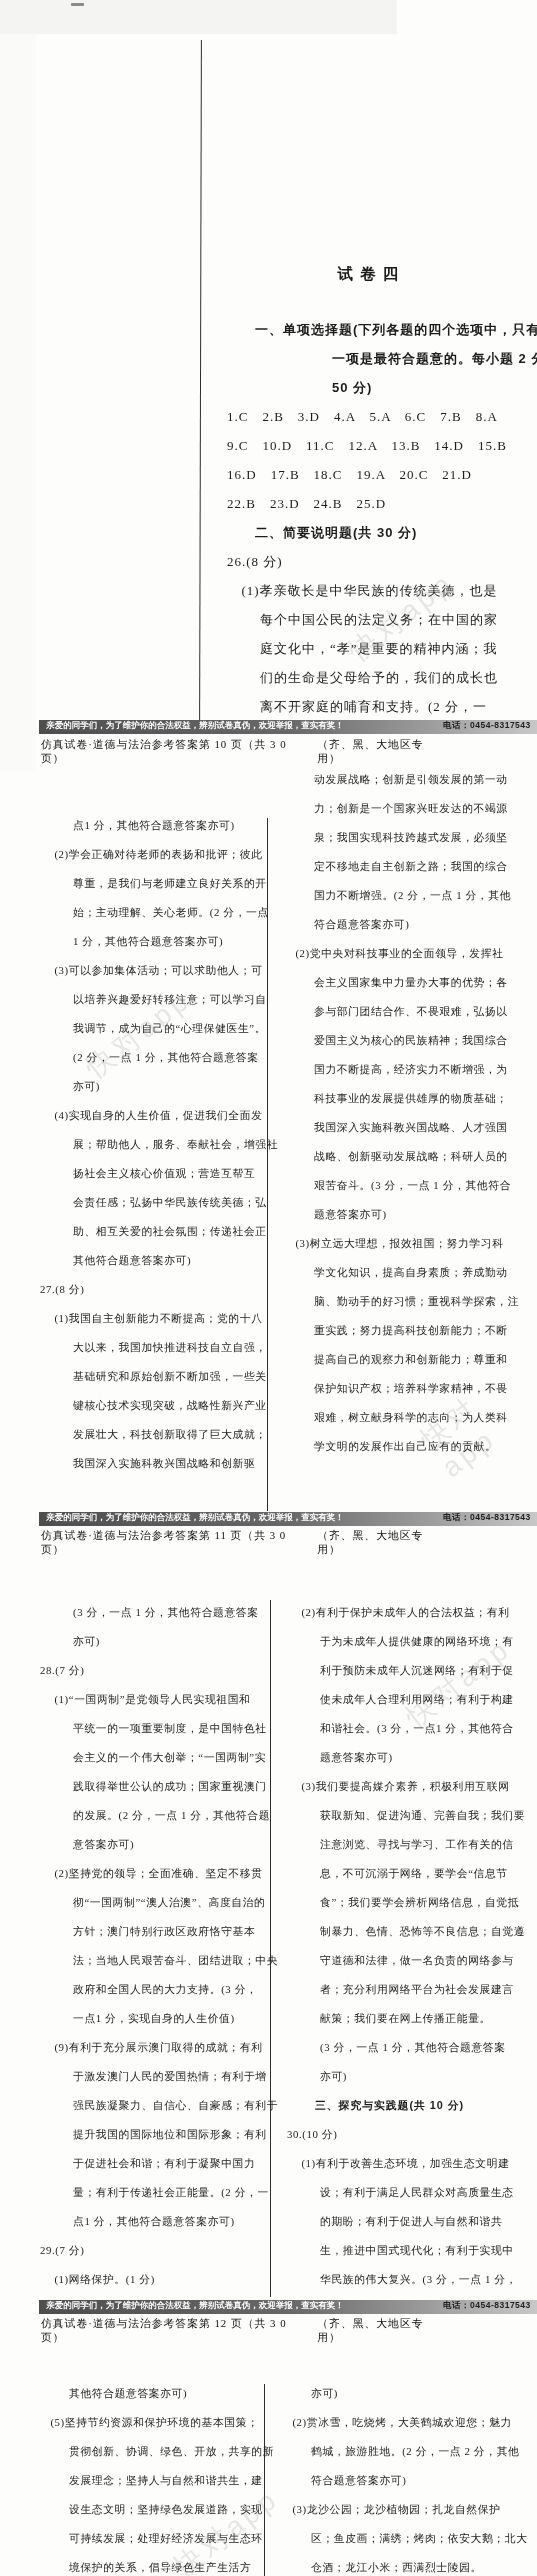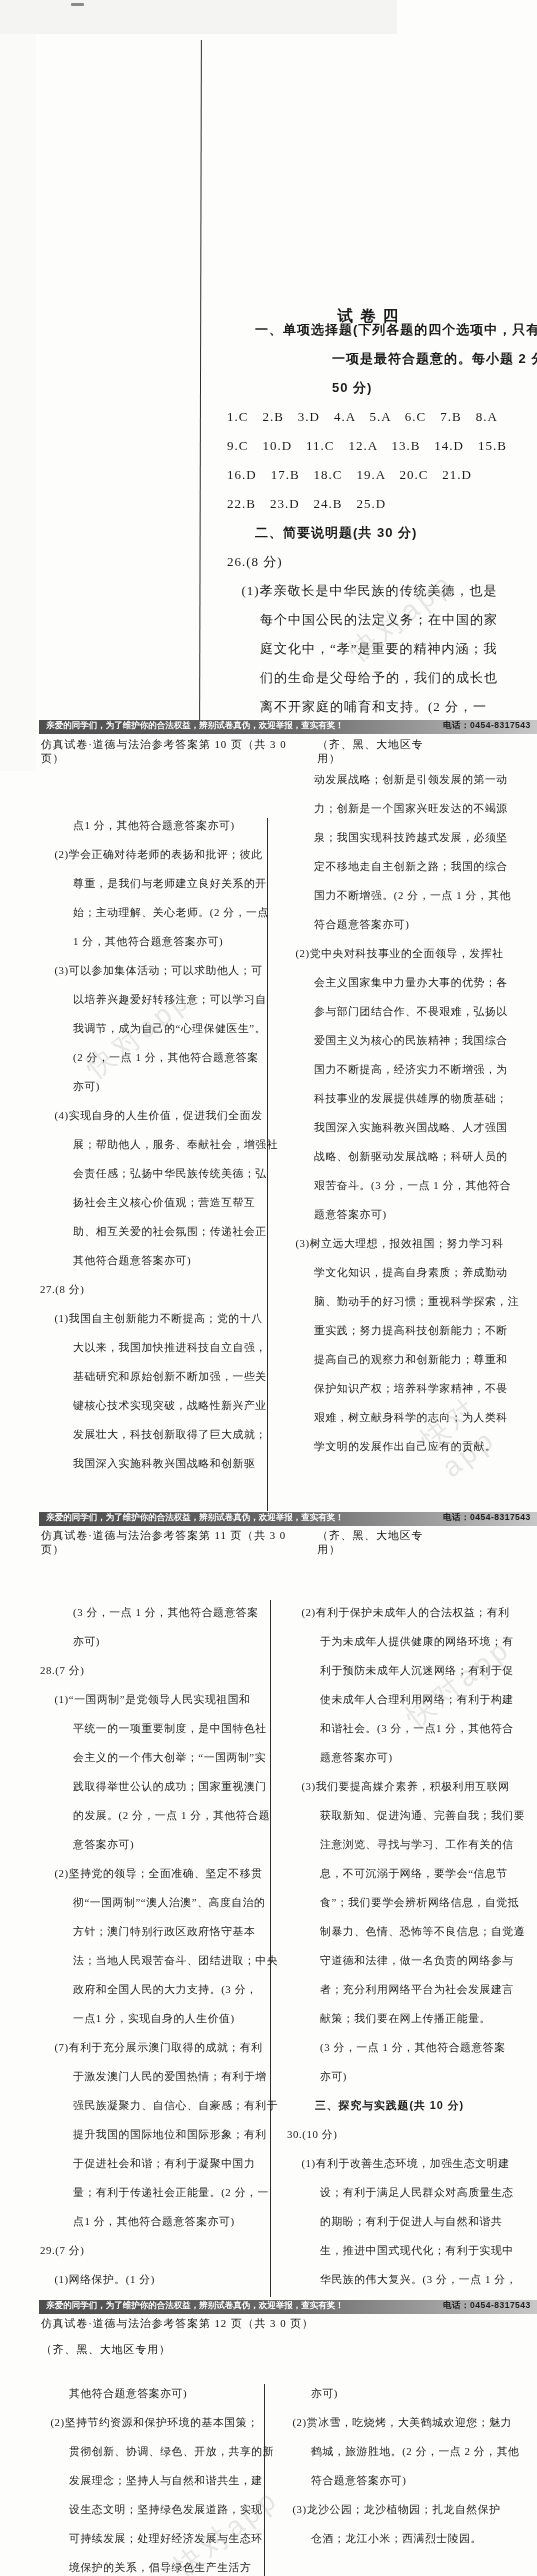--- a/index.html
+++ b/index.html
@@ -10,21 +10,21 @@
   .speck{position:absolute;left:71px;top:3.1px;width:13.4px;height:2.6px;background:#8a8a8a;border-radius:1px;}
 
   .divider{position:absolute;width:1px;background:#2e2e2e;}
   #div10{left:200px;top:40px;height:685px;transform:rotate(.15deg);}
   #div11{left:267px;top:818px;height:693px;}
   #div12{left:270px;top:1600px;height:697px;}
   #div13{left:264px;top:2384px;height:701px;}
 
   #exam-title{position:absolute;left:227px;top:264px;width:289px;text-align:center;
     font-size:15.5px;font-weight:700;letter-spacing:7.2px;
-    font-family:"Liberation Sans","DejaVu Sans",sans-serif;margin-top:42px;}
+    font-family:"Liberation Sans","DejaVu Sans",sans-serif;}
 
   .col{position:absolute;}
   .txt-line{white-space:nowrap;}
   .p10col{left:227px;top:315px;width:304px;font-size:13px;letter-spacing:1px;}
   .p10col .txt-line{height:29px;line-height:29px;}
   .smallcol{font-size:10.8px;letter-spacing:0.6px;}
   .lh555 .txt-line{height:29px;line-height:29px;}
   .lh57 .txt-line{height:29px;line-height:29px;}
   #p11-left{left:40px;top:811px;width:222px;}
   #p11-right{left:281px;top:765px;width:236px;}
@@ -39,21 +39,21 @@
   .bold{font-weight:700;font-family:"Liberation Sans","DejaVu Sans",sans-serif;letter-spacing:1px;margin-left:28px;}
 
   .notice-bar{position:absolute;left:39px;width:499px;height:14px;box-sizing:border-box;
     background:linear-gradient(90deg,#4e4e4e 0%,#686868 50%,#9c9c9c 78%,#c8c8c8 100%);
     display:flex;align-items:flex-start;justify-content:space-between;padding:0 7.2px;
     font-family:"Liberation Sans","DejaVu Sans",sans-serif;font-size:8.5px;font-weight:700;color:#fff;}
   .notice-phone{color:#1f1f1f;letter-spacing:0.5px;}
   #bar10{top:720px;} #bar11{top:1512px;} #bar12{top:2300px;}
   .page-label-row{position:absolute;left:41px;width:402px;display:flex;gap:12px;
     justify-content:center;font-size:10.8px;color:#101010;letter-spacing:1px;}
-  #label10{top:738px;} #label11{top:1529px;} #label12{top:2317px;flex-direction:column;}
+  #label10{top:738px;} #label11{top:1529px;} #label12{top:2317px;}
 
   .watermark{position:absolute;color:rgba(110,110,110,0.16);font-size:28px;letter-spacing:4.1px;
     font-family:"Liberation Sans","DejaVu Sans",sans-serif;transform:rotate(-38deg);pointer-events:none;}
 </style>
 </head>
 <body>
 
 <div class="artifact-top"></div>
 <div class="artifact-left"></div>
 <div class="speck"></div>
@@ -96,22 +96,22 @@
       <div class="txt-line ind2">尊重，是我们与老师建立良好关系的开</div>
       <div class="txt-line ind2">始；主动理解、关心老师。(2 分，一点</div>
       <div class="txt-line ind2">1 分，其他符合题意答案亦可)</div>
       <div class="txt-line ind1">(3)可以参加集体活动；可以求助他人；可</div>
       <div class="txt-line ind2">以培养兴趣爱好转移注意；可以学习自</div>
       <div class="txt-line ind2">我调节，成为自己的“心理保健医生”。</div>
       <div class="txt-line ind2">(2 分，一点 1 分，其他符合题意答案</div>
       <div class="txt-line ind2">亦可)</div>
       <div class="txt-line ind1">(4)实现自身的人生价值，促进我们全面发</div>
       <div class="txt-line ind2">展；帮助他人，服务、奉献社会，增强社</div>
+      <div class="txt-line ind2">扬社会主义核心价值观；营造互帮互</div>
       <div class="txt-line ind2">会责任感；弘扬中华民族传统美德；弘</div>
-      <div class="txt-line ind2">扬社会主义核心价值观；营造互帮互</div>
       <div class="txt-line ind2">助、相互关爱的社会氛围；传递社会正</div>
       <div class="txt-line ind2">其他符合题意答案亦可)</div>
       <div class="txt-line ind0">27.(8 分)</div>
       <div class="txt-line ind1">(1)我国自主创新能力不断提高；党的十八</div>
       <div class="txt-line ind2">大以来，我国加快推进科技自立自强，</div>
       <div class="txt-line ind2">基础研究和原始创新不断加强，一些关</div>
       <div class="txt-line ind2">键核心技术实现突破，战略性新兴产业</div>
       <div class="txt-line ind2">发展壮大，科技创新取得了巨大成就；</div>
       <div class="txt-line ind2">我国深入实施科教兴国战略和创新驱</div>
     </div>
@@ -164,21 +164,21 @@
       <div class="txt-line ind2">会主义的一个伟大创举；“一国两制”实</div>
       <div class="txt-line ind2">践取得举世公认的成功；国家重视澳门</div>
       <div class="txt-line ind2">的发展。(2 分，一点 1 分，其他符合题</div>
       <div class="txt-line ind2">意答案亦可)</div>
       <div class="txt-line ind1">(2)坚持党的领导；全面准确、坚定不移贯</div>
       <div class="txt-line ind2">彻“一国两制”“澳人治澳”、高度自治的</div>
       <div class="txt-line ind2">方针；澳门特别行政区政府恪守基本</div>
       <div class="txt-line ind2">法；当地人民艰苦奋斗、团结进取；中央</div>
       <div class="txt-line ind2">政府和全国人民的大力支持。(3 分，</div>
       <div class="txt-line ind2">一点1 分，实现自身的人生价值)</div>
-      <div class="txt-line ind1">(7)有利于充分展示澳门取得的成就；有利</div>
+      <div class="txt-line ind1">(9)有利于充分展示澳门取得的成就；有利</div>
       <div class="txt-line ind2">于激发澳门人民的爱国热情；有利于增</div>
       <div class="txt-line ind2">强民族凝聚力、自信心、自豪感；有利于</div>
       <div class="txt-line ind2">提升我国的国际地位和国际形象；有利</div>
       <div class="txt-line ind2">于促进社会和谐；有利于凝聚中国力</div>
       <div class="txt-line ind2">量；有利于传递社会正能量。(2 分，一</div>
       <div class="txt-line ind2">点1 分，其他符合题意答案亦可)</div>
       <div class="txt-line ind0">29.(7 分)</div>
       <div class="txt-line ind1">(1)网络保护。(1 分)</div>
     </div>
   <div class="col smallcol lh555" id="p12-right">
@@ -215,31 +215,32 @@
   <div class="page-label-row" id="label12">
     <span>仿真试卷·道德与法治参考答案第 12 页（共 3 0 页）</span>
     <span>（齐、黑、大地区专用）</span>
   </div>
 </div>
 
 <div>
   <div class="divider" id="div13"></div>
   <div class="col smallcol lh57" id="p13-left">
       <div class="txt-line ind2">其他符合题意答案亦可)</div>
-      <div class="txt-line ind1">(2)坚持节约资源和保护环境的基本国策；</div>
+      <div class="txt-line ind1">(5)坚持节约资源和保护环境的基本国策；</div>
       <div class="txt-line ind2">贯彻创新、协调、绿色、开放，共享的新</div>
       <div class="txt-line ind2">发展理念；坚持人与自然和谐共生，建</div>
       <div class="txt-line ind2">设生态文明；坚持绿色发展道路，实现</div>
       <div class="txt-line ind2">可持续发展；处理好经济发展与生态环</div>
       <div class="txt-line ind2">境保护的关系，倡导绿色生产生活方</div>
     </div>
   <div class="col smallcol lh57" id="p13-right">
       <div class="txt-line ind2">亦可)</div>
       <div class="txt-line ind1">(2)赏冰雪，吃烧烤，大美鹤城欢迎您；魅力</div>
       <div class="txt-line ind2">鹤城，旅游胜地。(2 分，一点 2 分，其他</div>
       <div class="txt-line ind2">符合题意答案亦可)</div>
       <div class="txt-line ind1">(3)龙沙公园；龙沙植物园；扎龙自然保护</div>
+      <div class="txt-line ind2">区；鱼皮画；满绣；烤肉；依安大鹅；北大</div>
       <div class="txt-line ind2">仓酒；龙江小米；西满烈士陵园。</div>
     </div>
   <div class="watermark" style="left:165px;top:2514px;">快对app</div>
 
 </div>
 
 
 </body></html>

